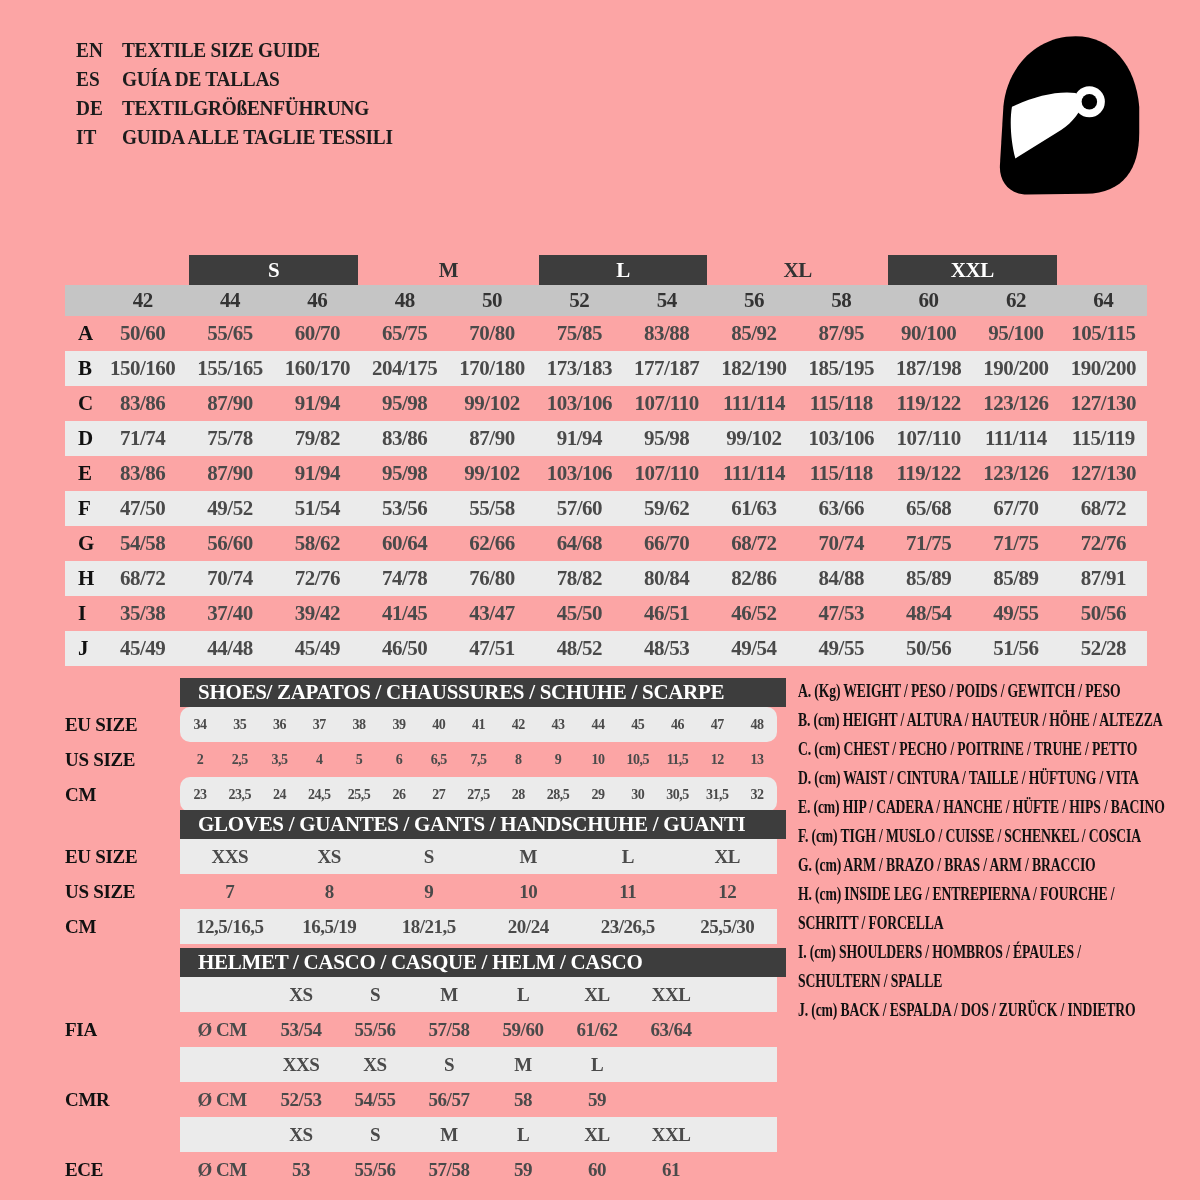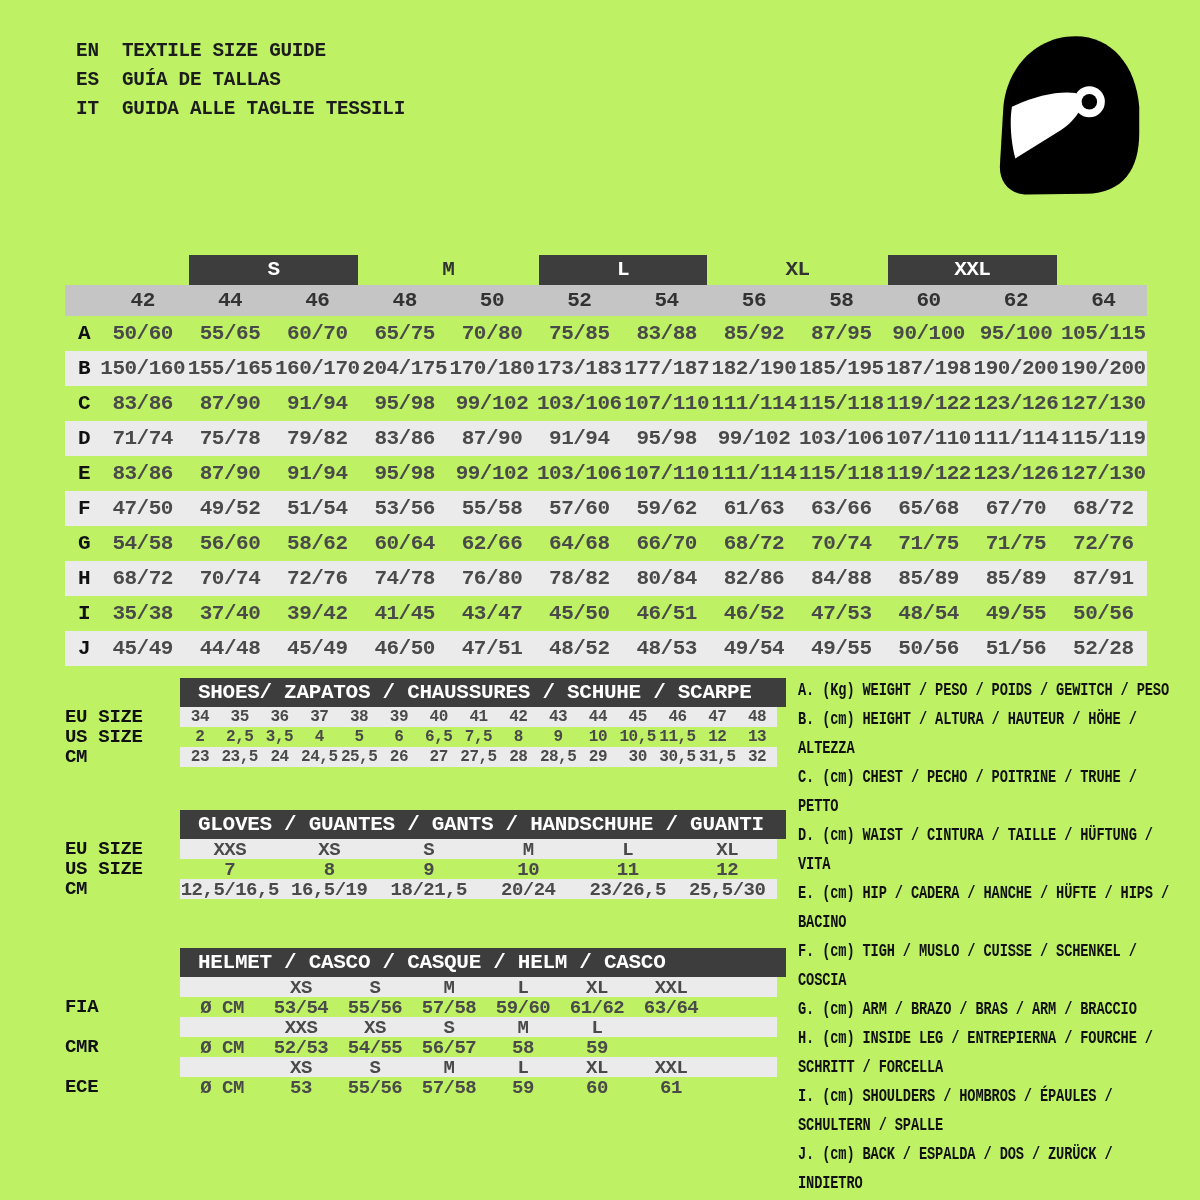--- a/index.html
+++ b/index.html
@@ -1,17 +1,17 @@
 <!DOCTYPE html>
 <html><head>
 <meta charset="utf-8">
 <style>
   html,body{margin:0;padding:0;background:#fff;}
-  .page{position:relative;width:1200px;height:1200px;background:#bef264;overflow:hidden;
-        font-family:Liberation Mono, monospace;font-weight:bold;color:#1c1c1c;}
+  .page{position:relative;width:1200px;height:1200px;background:#fca5a5;overflow:hidden;
+        font-family:Liberation Serif, serif;font-weight:bold;color:#1c1c1c;}
 
   
   .langs{position:absolute;left:76px;top:36px;}
   .lang-row{display:flex;height:29px;align-items:center;font-size:21px;}
   .lang-code{width:46px;display:inline-block;transform:scaleX(.92);transform-origin:left center;}
   .lang-label{display:inline-block;transform:scaleX(.92);transform-origin:left center;white-space:nowrap;letter-spacing:-.3px;}
 
   
   .helmet-svg{position:absolute;left:978px;top:26px;width:178px;height:172px;}
 
@@ -25,26 +25,26 @@
   tr.num-row td{background:#c5c5c5;height:31px;color:#333;}
   table.main tbody tr{height:35px;color:#4a4a4a;}
   table.main tbody tr:nth-child(even){background:#ebebeb;}
   table.main td.letter{text-align:left;padding-left:13px;color:#111;}
 
   
   .sub{position:absolute;left:65px;width:712px;}
   #shoes{top:678px;} #gloves{top:810px;} #helmet-table{top:948px;}
   .sub-header{margin-left:115px;width:588px;height:29px;line-height:29px;background:#3d3d3d;
               color:#fff;font-size:21px;padding-left:18px;letter-spacing:-.3px;}
-  .subrow{display:flex;height:20px;justify-content:space-between;}
+  .subrow{display:flex;height:35px;justify-content:space-between;}
   .row-label{width:115px;font-size:19px;color:#111;display:flex;align-items:center;letter-spacing:-.3px;}
   .cells{width:597px;display:grid;align-items:center;text-align:center;font-size:19px;
          color:#4a4a4a;letter-spacing:-.5px;}
   .cells.stripe{background:#ebebeb;}
-  .cols-15{grid-template-columns:repeat(15,1fr);font-size:16px;}
+  .cols-15{grid-template-columns:repeat(15,1fr);font-size:14px;border-radius:10px;}
   .cols-6{grid-template-columns:repeat(6,1fr);}
   .helmet-grid{grid-template-columns:84px repeat(6,74px);}
 
   
   .legend{position:absolute;left:798px;top:676px;width:520px;transform:scaleX(.72);
           transform-origin:left top;font-size:19px;line-height:29px;color:#111;letter-spacing:-.2px;}
   .legend-line{white-space:pre-line;}
 </style>
 </head>
 <body>
@@ -52,20 +52,24 @@
 <div class="page">
 
   <div class="langs" id="langs">
       <div class="lang-row">
         <span class="lang-code">EN</span>
         <span class="lang-label">TEXTILE SIZE GUIDE</span>
       </div>
       <div class="lang-row">
         <span class="lang-code">ES</span>
         <span class="lang-label">GUÍA DE TALLAS</span>
+      </div>
+      <div class="lang-row">
+        <span class="lang-code">DE</span>
+        <span class="lang-label">TEXTILGRÖßENFÜHRUNG</span>
       </div>
       <div class="lang-row">
         <span class="lang-code">IT</span>
         <span class="lang-label">GUIDA ALLE TAGLIE TESSILI</span>
       </div>
     </div>
 
   <svg class="helmet-svg" viewBox="0 0 100 100" aria-hidden="true">
     <path fill="#000000" d="M55 6 C32 6 15 24 13 47 L11 81 C10.5 91 17 98 27 98 L61 97.5 C83 97 92 83 92 62 L92 47 C90 23 76 6 55 6 Z"></path>
     <path fill="#ffffff" d="M18 47 C30 41 45 37.5 55 39 L59 45 C57 52 51 58 44 62 L20 77 C17.5 68 16.5 56 18 47 Z"></path>

